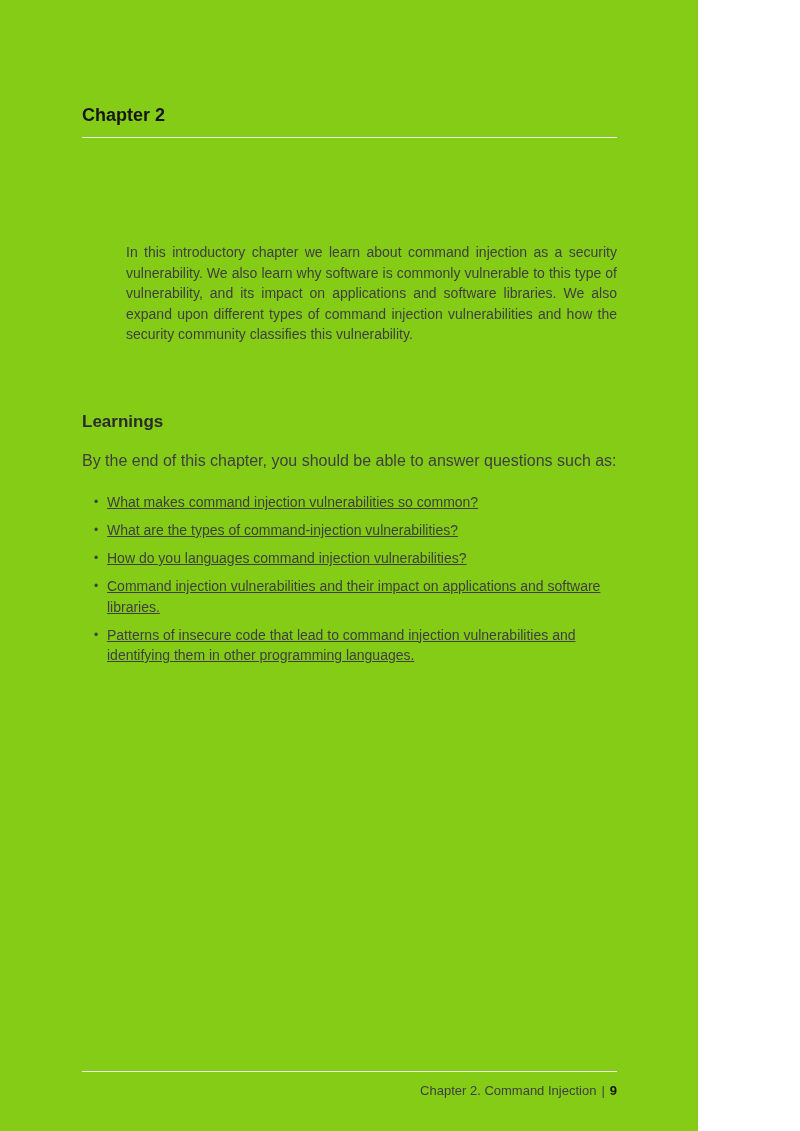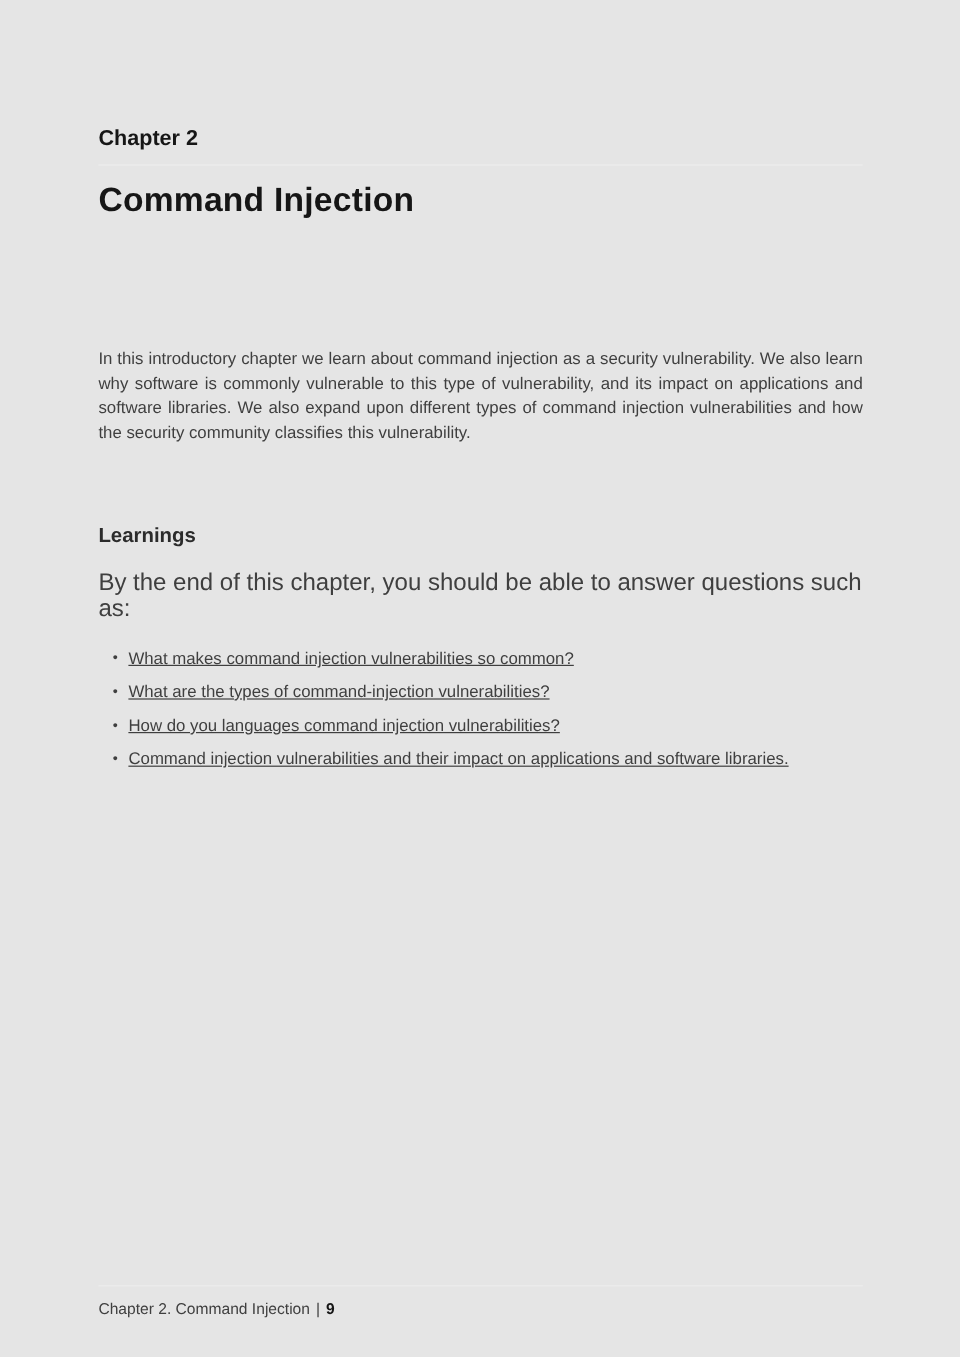--- a/index.html
+++ b/index.html
@@ -3,23 +3,23 @@
 <meta charset="utf-8">
 <style>
   * { margin: 0; padding: 0; box-sizing: border-box; }
   html, body { background: #ffffff; }
   body {
     font-family: "Liberation Sans", "DejaVu Sans", sans-serif;
     width: 800px;
   }
   .page {
     position: relative;
-    width: 800px;
+    width: 698px;
     height: 1131px;
-    background: #e5e5e5;
+    background: #84cc16;
     padding: 104px 81px 0 82px;
     overflow: hidden;
   }
   .chapter-label {
     font-size: 18px;
     line-height: 23px;
     font-weight: 700;
     color: #161616;
   }
   .chapter-rule {
@@ -34,33 +34,34 @@
     font-weight: 700;
     color: #161616;
     letter-spacing: 0.2px;
   }
   .intro-paragraph {
     margin-top: 104px;
     font-size: 14px;
     line-height: 20.5px;
     color: #3f3f3f;
     text-align: justify;
+    margin-left: 44px;
   }
   .learnings {
     margin-top: 66px;
   }
   .learnings-heading {
     font-size: 17px;
     line-height: 22px;
     font-weight: 700;
     color: #2b2b2b;
   }
   .learnings-lead {
     margin-top: 18px;
-    font-size: 20px;
+    font-size: 16px;
     line-height: 20.5px;
     color: #3f3f3f;
   }
   .learnings-list {
     margin-top: 21px;
     list-style: none;
   }
   .learnings-list li {
     position: relative;
     padding-left: 25px;
@@ -83,50 +84,51 @@
     left: 82px;
     right: 81px;
     top: 1071px;
   }
   .footer-rule {
     border: none;
     border-top: 1px solid #ededed;
   }
   .footer-line {
     margin-top: 10px;
+    text-align: right;
     font-size: 13px;
     line-height: 17px;
     color: #3f3f3f;
   }
   .footer-sep { margin: 0 5px; color: #3f3f3f; }
   .footer-page-number { font-weight: 700; color: #161616; }
 </style>
 </head>
 <body>
 
 <div class="page">
 
   <div class="chapter-label">Chapter 2</div>
 
   <hr class="chapter-rule">
 
-  <h1 class="chapter-title">Command Injection</h1>
 
   <p class="intro-paragraph">In this introductory chapter we learn about command injection as a security vulnerability. We also learn why software is commonly vulnerable to this type of vulnerability, and its impact on applications and software libraries. We also expand upon different types of command injection vulnerabilities and how the security community classifies this vulnerability.</p>
 
   <section class="learnings">
     <h2 class="learnings-heading">Learnings</h2>
 
     <p class="learnings-lead">By the end of this chapter, you should be able to answer questions such as:</p>
 
     <ul class="learnings-list">
       <li>What makes command injection vulnerabilities so common?</li>
       <li>What are the types of command-injection vulnerabilities?</li>
       <li>How do you languages command injection vulnerabilities?</li>
       <li>Command injection vulnerabilities and their impact on applications and software libraries.</li>
+      <li>Patterns of insecure code that lead to command injection vulnerabilities and identifying them in other programming languages.</li>
     </ul>
   </section>
 
   <footer class="page-footer">
     <hr class="footer-rule">
     <div class="footer-line">
       <span>Chapter 2. Command Injection</span><span class="footer-sep">|</span><span class="footer-page-number">9</span>
     </div>
   </footer>
 

